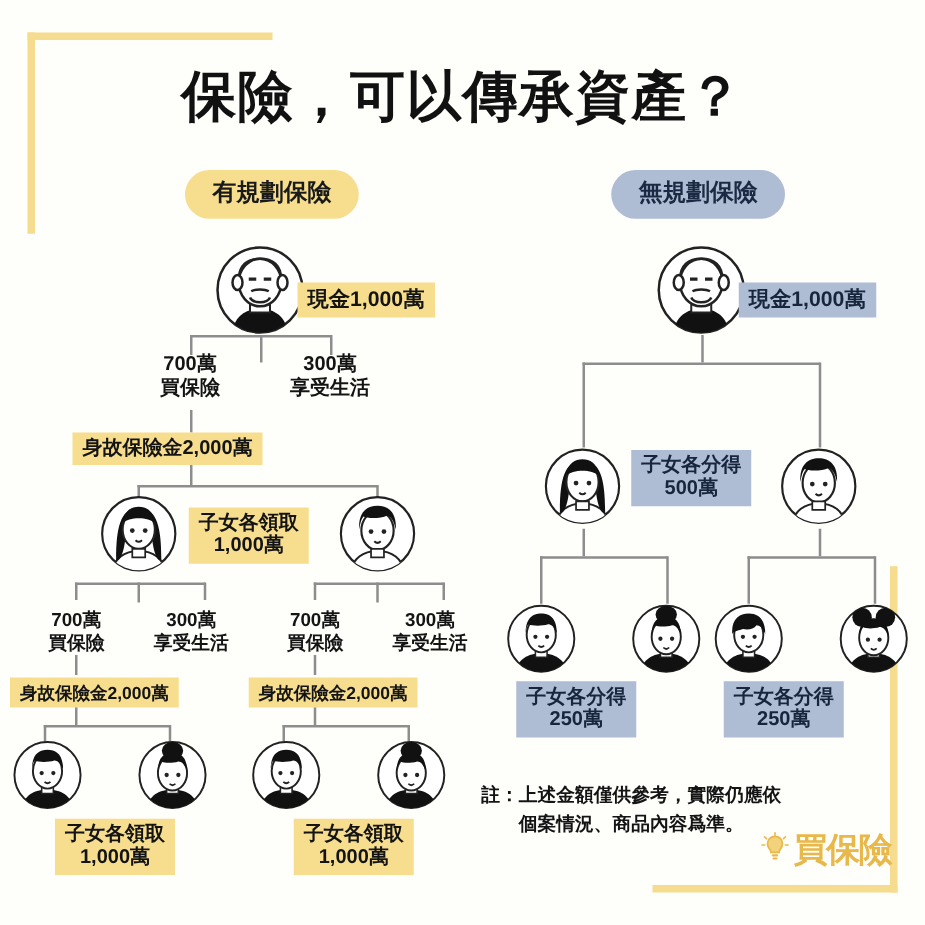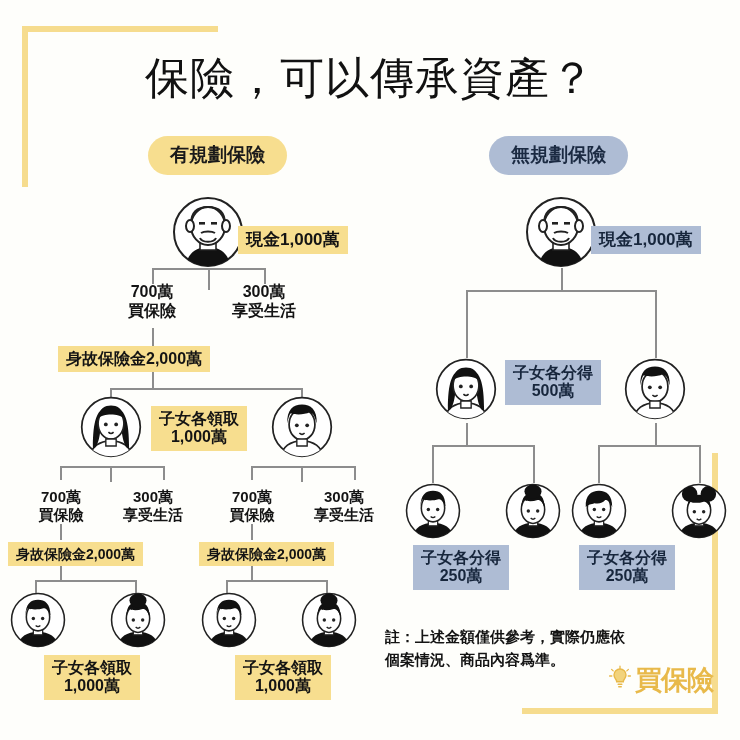--- a/index.html
+++ b/index.html
@@ -13,21 +13,21 @@
 
   
   .frame-tl{position:absolute;left:22px;top:26px;width:190px;height:155px;
     border-left:6px solid #F6DC8E;border-top:6px solid #F6DC8E;}
   .frame-br{position:absolute;right:22px;bottom:26px;width:190px;height:255px;
     border-right:6px solid #F6DC8E;border-bottom:6px solid #F6DC8E;}
 
   
   .title{
     position:absolute;left:0;right:0;top:54px;text-align:center;
-    font-size:44px;font-weight:normal;color:#111;letter-spacing:1px;
+    font-size:44px;font-weight:bold;color:#111;letter-spacing:1px;
     line-height:1.1;white-space:nowrap;
   }
 
   
   .pill{
     position:absolute;border-radius:22px;font-size:19px;font-weight:bold;
     padding:8px 22px;white-space:nowrap;line-height:1.2;
   }
   .pill.yellow{background:#F7DE8F;color:#1a1a1a;}
   .pill.blue{background:#AEBCD4;color:#1b2a42;}
@@ -419,21 +419,21 @@
   </div>
 
   <div class="chip blue" style="left:591px;top:226px;font-size:17px;">現金1,000萬</div>
   <div class="chip blue" style="left:505px;top:360px;white-space:pre-line;font-size:16px;">子女各分得
 500萬</div>
   <div class="chip blue" style="left:413px;top:545px;white-space:pre-line;font-size:16px;">子女各分得
 250萬</div>
   <div class="chip blue" style="left:579px;top:545px;white-space:pre-line;font-size:16px;">子女各分得
 250萬</div>
 
-  <div class="note" style="left:385px;top:625px;">註：上述金額僅供參考，實際仍應依
+  <div class="note" style="left:385px;top:625px;text-align:center;">註：上述金額僅供參考，實際仍應依
 個案情況、商品內容爲準。</div>
 
   <div class="logo" style="left:608px;top:665px;">
     <span>
       <svg width="24" height="26" viewBox="0 0 24 26">
         <path d="M12 4a6 6 0 0 1 6 6c0 2.4-1.4 3.8-2.2 5-.4.6-.5 1.2-.5 1.8h-6.6c0-.6-.1-1.2-.5-1.8C7.4 13.8 6 12.4 6 10a6 6 0 0 1 6-6z" fill="#F2D37C" stroke="#E8B94A" stroke-width="1.4"></path>
         <rect x="9.4" y="18.4" width="5.2" height="1.7" rx=".8" fill="#E8B94A"></rect>
         <rect x="10" y="21" width="4" height="1.6" rx=".8" fill="#E8B94A"></rect>
         <path d="M12 1.2v2.2M3.6 4.4l1.6 1.5M20.4 4.4l-1.6 1.5M1.6 11h2.2M20.2 11h2.2" stroke="#E8B94A" stroke-width="1.3" stroke-linecap="round"></path>
       </svg>

